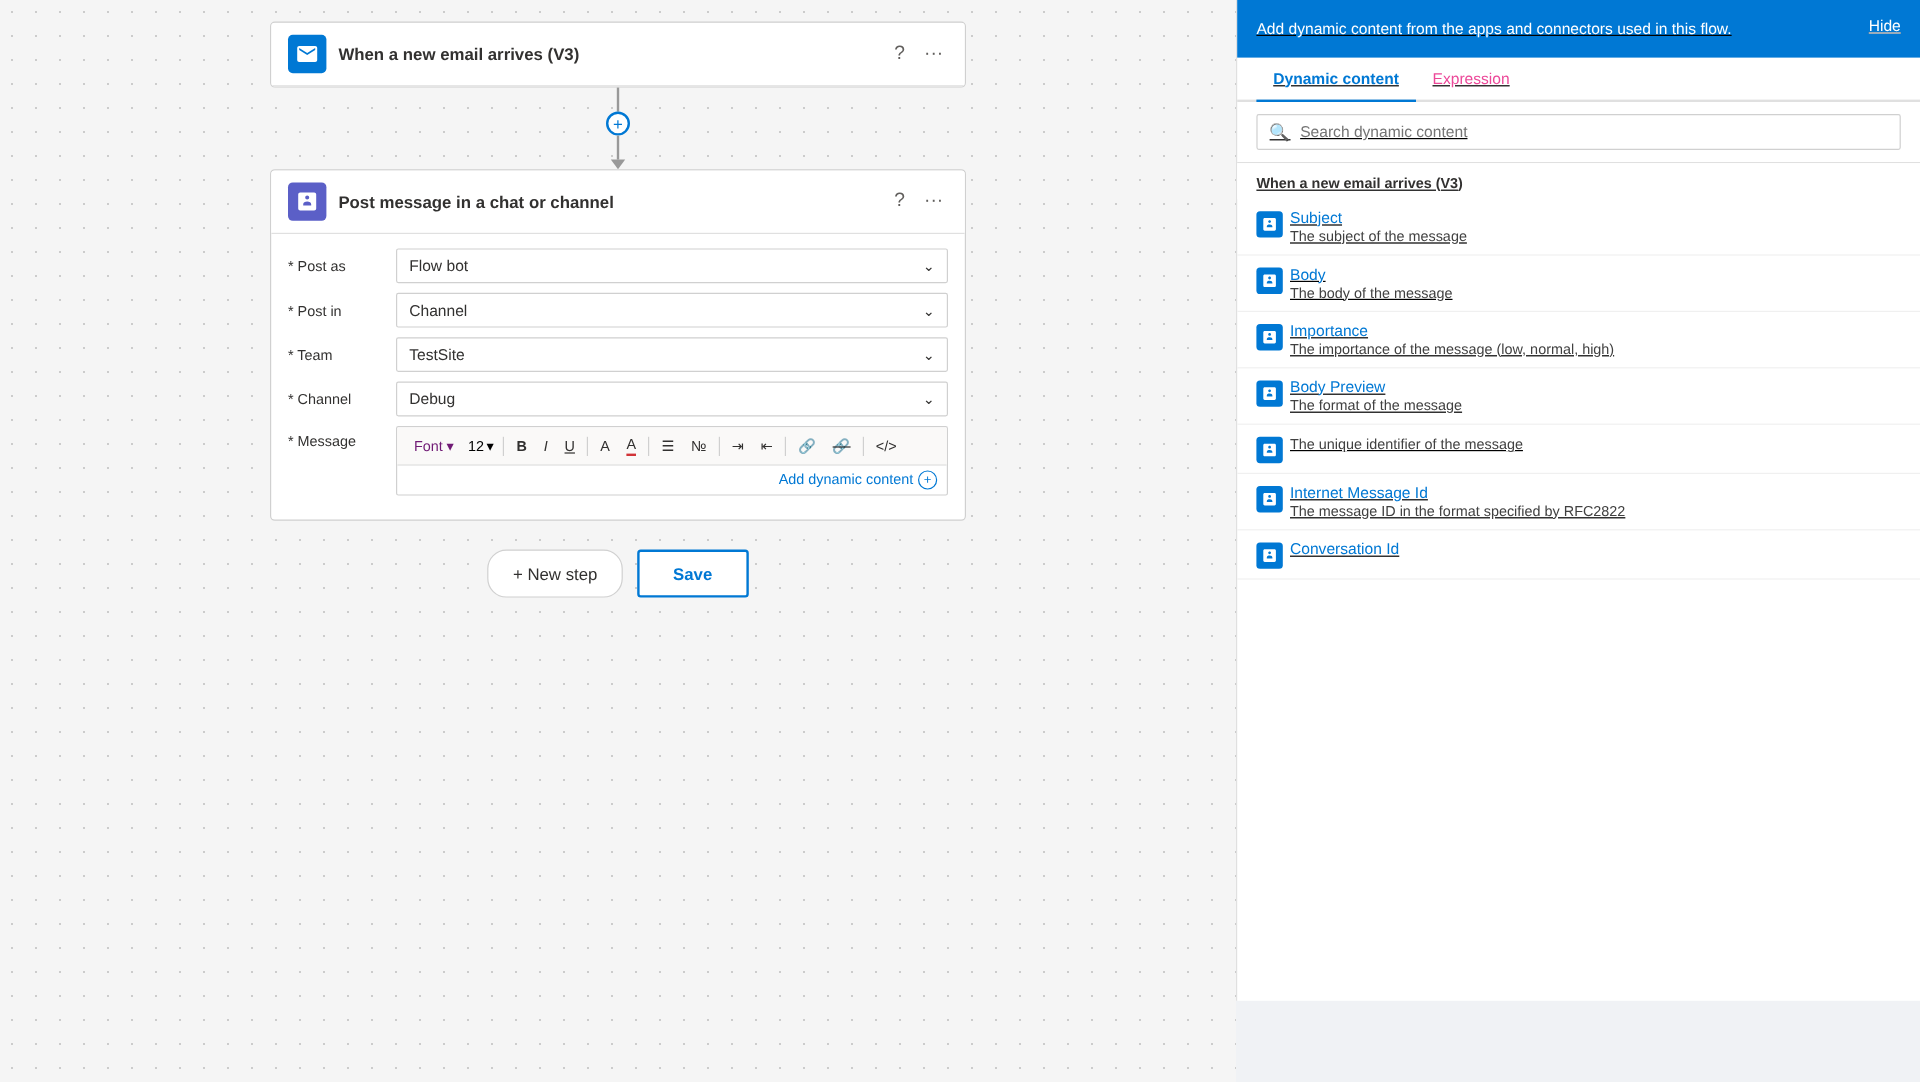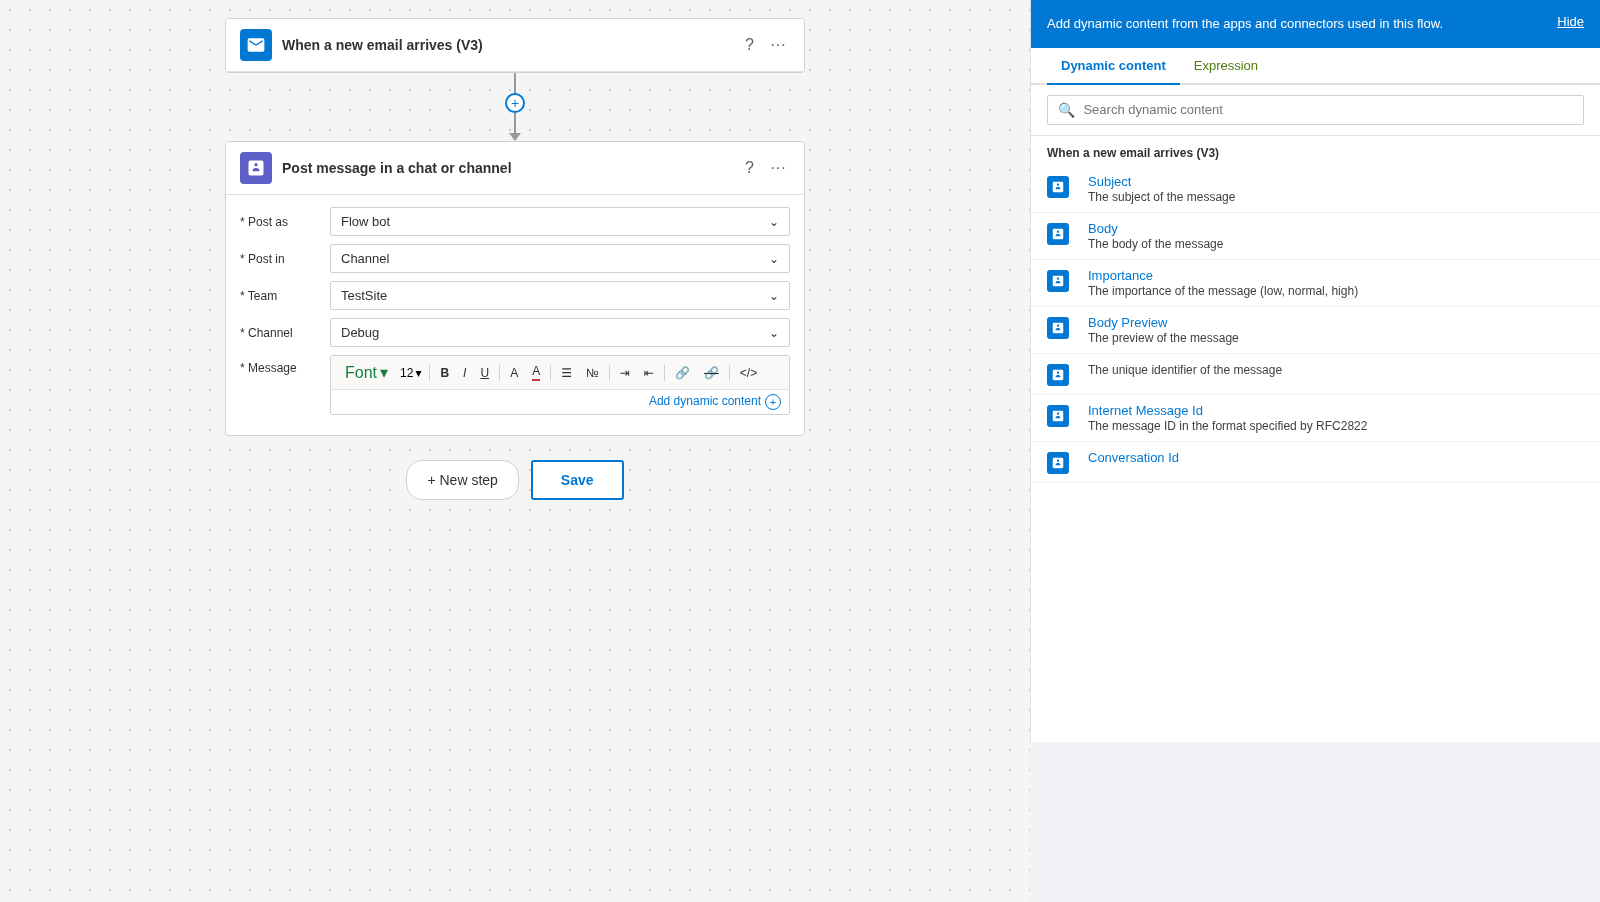--- a/index.html
+++ b/index.html
@@ -187,22 +187,22 @@
       height: 16px;
       background: #d0d0d0;
       margin: 0 2px;
     }
 
     .font-dropdown {
       display: flex;
       align-items: center;
       gap: 3px;
       padding: 3px 6px;
-      font-size: 16px;
-      color: #15803d;
+      font-size: 12px;
+      color: #701a75;
       cursor: pointer;
       border-radius: 2px;
       background: none;
       border: none;
     }
 
     .size-dropdown {
       display: flex;
       align-items: center;
       gap: 2px;
@@ -272,25 +272,26 @@
       color: #0078d4;
       cursor: pointer;
       font-weight: 600;
     }
 
     
     .right-panel {
       position: absolute;
       right: 0; top: 0;
       width: 570px;
-      height: 742px;
+      height: 834px;
       background: white;
       border-left: 1px solid #e0e0e0;
       display: flex;
       flex-direction: column;
+      text-decoration: underline;
     }
 
     .panel-info {
       background: #0078d4;
       color: white;
       padding: 14px 16px;
       display: flex;
       align-items: flex-start;
       justify-content: space-between;
     }
@@ -316,21 +317,21 @@
       border-bottom: 2px solid #e0e0e0;
       padding: 0 16px;
     }
 
     .panel-tab {
       padding: 10px 14px;
       font-size: 13px;
       cursor: pointer;
       border-bottom: 2px solid transparent;
       margin-bottom: -2px;
-      color: #4d7c0f;
+      color: #ec4899;
     }
 
     .panel-tab.active {
       color: #0078d4;
       border-bottom-color: #0078d4;
       font-weight: 600;
     }
 
     .panel-search {
       padding: 10px 16px;
@@ -373,21 +374,21 @@
       color: #323130;
       background: white;
     }
 
     .dynamic-item {
       display: flex;
       align-items: flex-start;
       padding: 8px 16px;
       cursor: pointer;
       border-bottom: 1px solid #f0f0f0;
-      gap: 19px;
+      gap: 6px;
     }
 
     .dynamic-item-icon {
       width: 22px;
       height: 22px;
       border-radius: 3px;
       background: #0078d4;
       flex-shrink: 0;
       display: flex;
       align-items: center;
@@ -654,21 +655,21 @@
     </div>
   </div>
       <div class="dynamic-item">
     <div class="dynamic-item-icon" style="background:#0078d4;">
       <svg viewBox="0 0 24 24">
             <path d="M19 3H5c-1.1 0-2 .9-2 2v14c0 1.1.9 2 2 2h14c1.1 0 2-.9 2-2V5c0-1.1-.9-2-2-2zm-7 3c1.1 0 2 .9 2 2s-.9 2-2 2-2-.9-2-2 .9-2 2-2zm4 10H8v-1c0-2.2 1.8-3 4-3s4 .8 4 3v1z"></path>
           </svg>
     </div>
     <div class="dynamic-item-text">
       <div class="dynamic-item-name">Body Preview</div>
-      <div class="dynamic-item-desc">The preview of the message</div>
+      <div class="dynamic-item-desc">The format of the message</div>
     </div>
   </div>
       <div class="dynamic-item">
     <div class="dynamic-item-icon" style="background:#0078d4;">
       <svg viewBox="0 0 24 24">
             <path d="M19 3H5c-1.1 0-2 .9-2 2v14c0 1.1.9 2 2 2h14c1.1 0 2-.9 2-2V5c0-1.1-.9-2-2-2zm-7 3c1.1 0 2 .9 2 2s-.9 2-2 2-2-.9-2-2 .9-2 2-2zm4 10H8v-1c0-2.2 1.8-3 4-3s4 .8 4 3v1z"></path>
           </svg>
     </div>
     <div class="dynamic-item-text">
       <div class="dynamic-item-desc">The unique identifier of the message</div>

